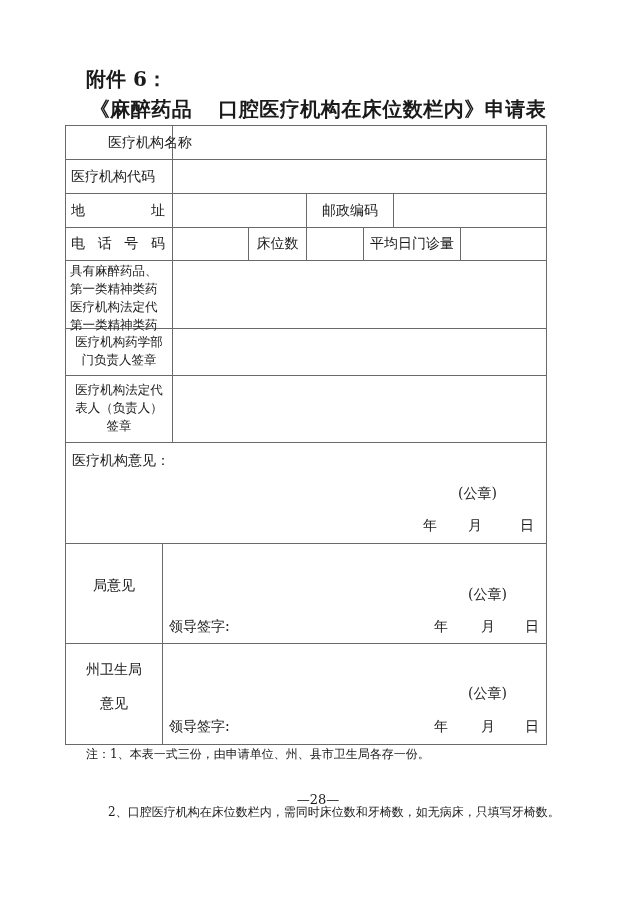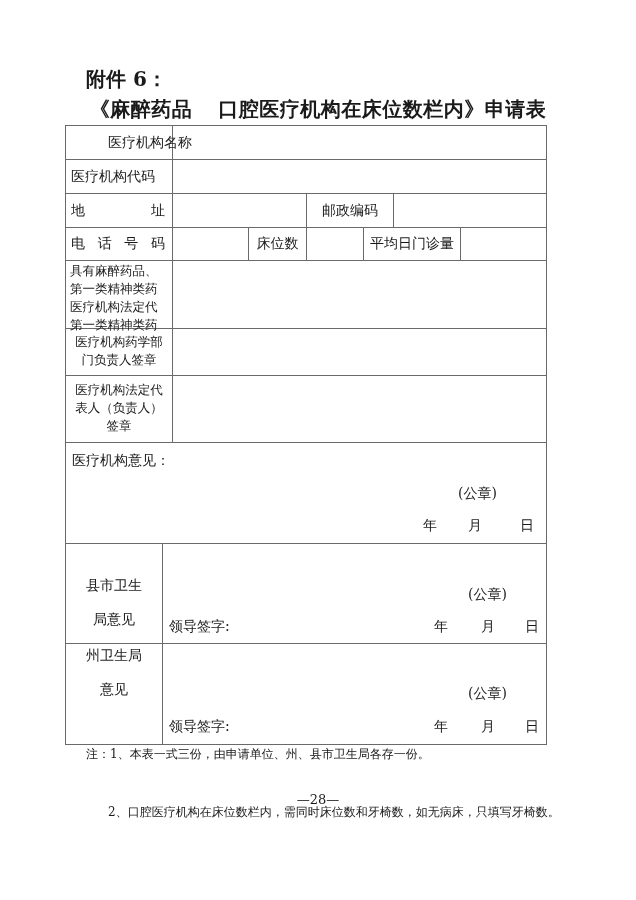--- a/index.html
+++ b/index.html
@@ -105,32 +105,31 @@
 
     <div class="abs" style="left:66px;top:443px;width:480px;height:100px;">
       <div class="abs lbl" style="left:6px;top:9px;">医疗机构意见：</div>
       <div class="abs lbl" style="left:392px;top:42px;">(公章)</div>
       <div class="abs lbl" style="left:357px;top:74px;">年</div>
       <div class="abs lbl" style="left:402px;top:74px;">月</div>
       <div class="abs lbl" style="left:454px;top:74px;">日</div>
     </div>
 
     <div class="abs lbl" style="left:66px;top:568px;width:96px;text-align:center;line-height:34px;">
-      <div>县市卫生</div>
       <div>局意见</div>
     </div>
     <div class="abs" style="left:163px;top:544px;width:383px;height:99px;">
       <div class="abs lbl" style="left:305px;top:42px;">(公章)</div>
       <div class="abs lbl" style="left:6px;top:74px;">领导签字:</div>
       <div class="abs lbl" style="left:271px;top:74px;">年</div>
       <div class="abs lbl" style="left:318px;top:74px;">月</div>
       <div class="abs lbl" style="left:362px;top:74px;">日</div>
     </div>
 
-    <div class="abs lbl" style="left:66px;top:638px;width:96px;text-align:center;line-height:34px;">
+    <div class="abs lbl" style="left:66px;top:652px;width:96px;text-align:center;line-height:34px;">
       <div>州卫生局</div>
       <div>意见</div>
     </div>
     <div class="abs" style="left:163px;top:644px;width:383px;height:100px;">
       <div class="abs lbl" style="left:305px;top:41px;">(公章)</div>
       <div class="abs lbl" style="left:6px;top:74px;">领导签字:</div>
       <div class="abs lbl" style="left:271px;top:74px;">年</div>
       <div class="abs lbl" style="left:318px;top:74px;">月</div>
       <div class="abs lbl" style="left:362px;top:74px;">日</div>
     </div>

